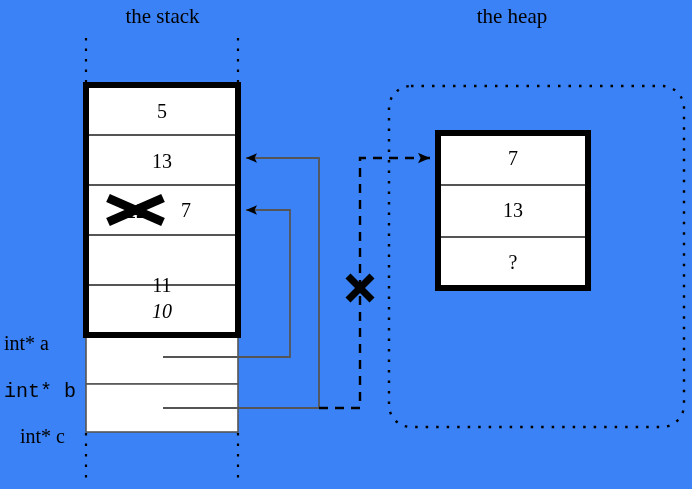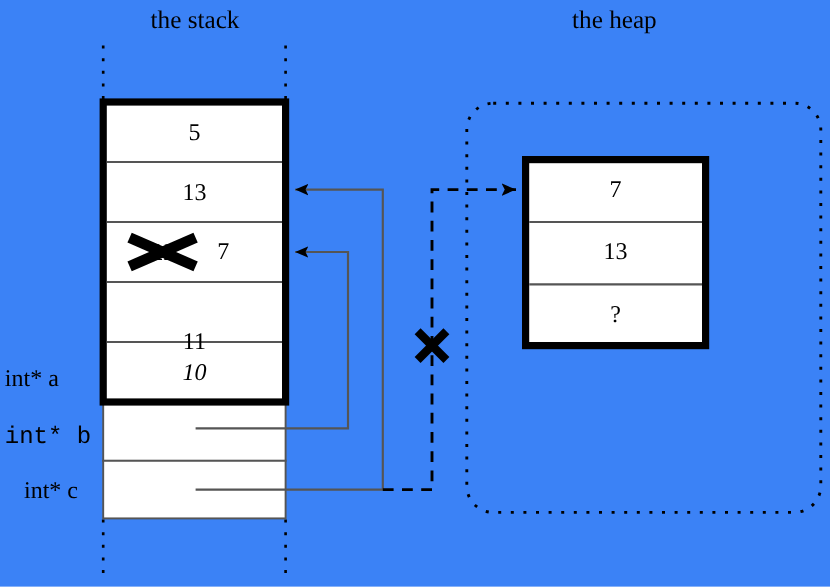--- a/index.html
+++ b/index.html
@@ -20,20 +20,21 @@
     font-size: 21px;
     color: #000;
     white-space: nowrap;
     text-align: center;
   }
   .varlabel {
     position: absolute;
     font-size: 20px;
     color: #000;
     white-space: nowrap;
+    margin-top: 27px;
   }
   .cellval {
     position: absolute;
     font-size: 20px;
     color: #000;
     white-space: nowrap;
     text-align: center;
   }
   svg.layer {
     position: absolute;

